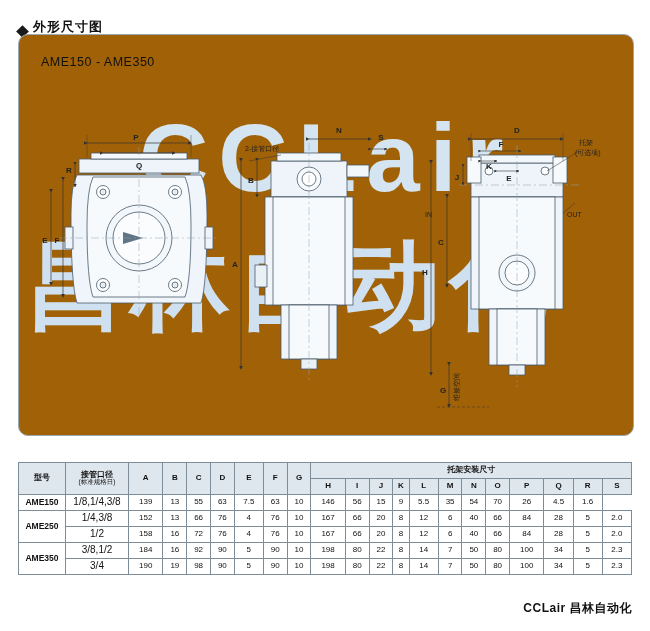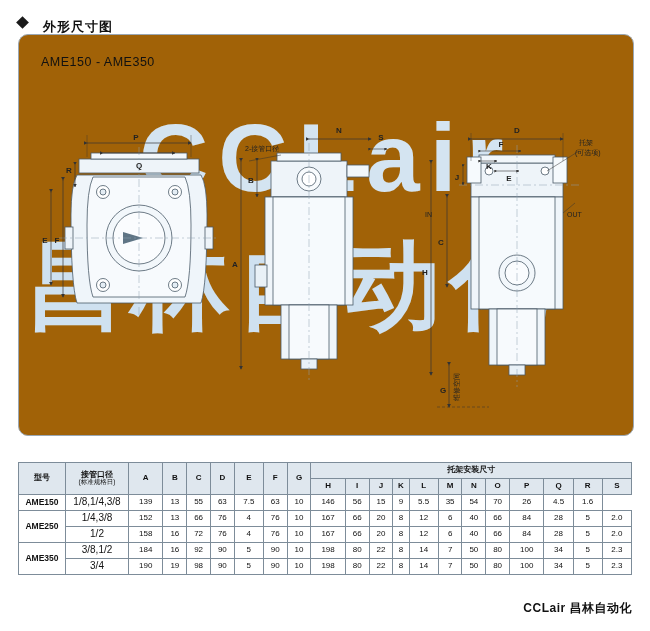--- a/index.html
+++ b/index.html
@@ -13,22 +13,22 @@
     position: relative;
     font-family: "Liberation Sans", sans-serif;
     overflow: hidden;
   }
   
   .page-header {
     position: absolute;
     left: 18px;
     top: 18px;
     display: flex;
-    align-items: flex-start;
-    gap: 16px;
+    align-items: flex-end;
+    gap: 6px;
   }
   .diamond-icon {
     width: 9px;
     height: 9px;
     background: #1a1a1a;
     transform: rotate(45deg);
     display: inline-block;
   }
   .page-header .title {
     font-size: 13px;

